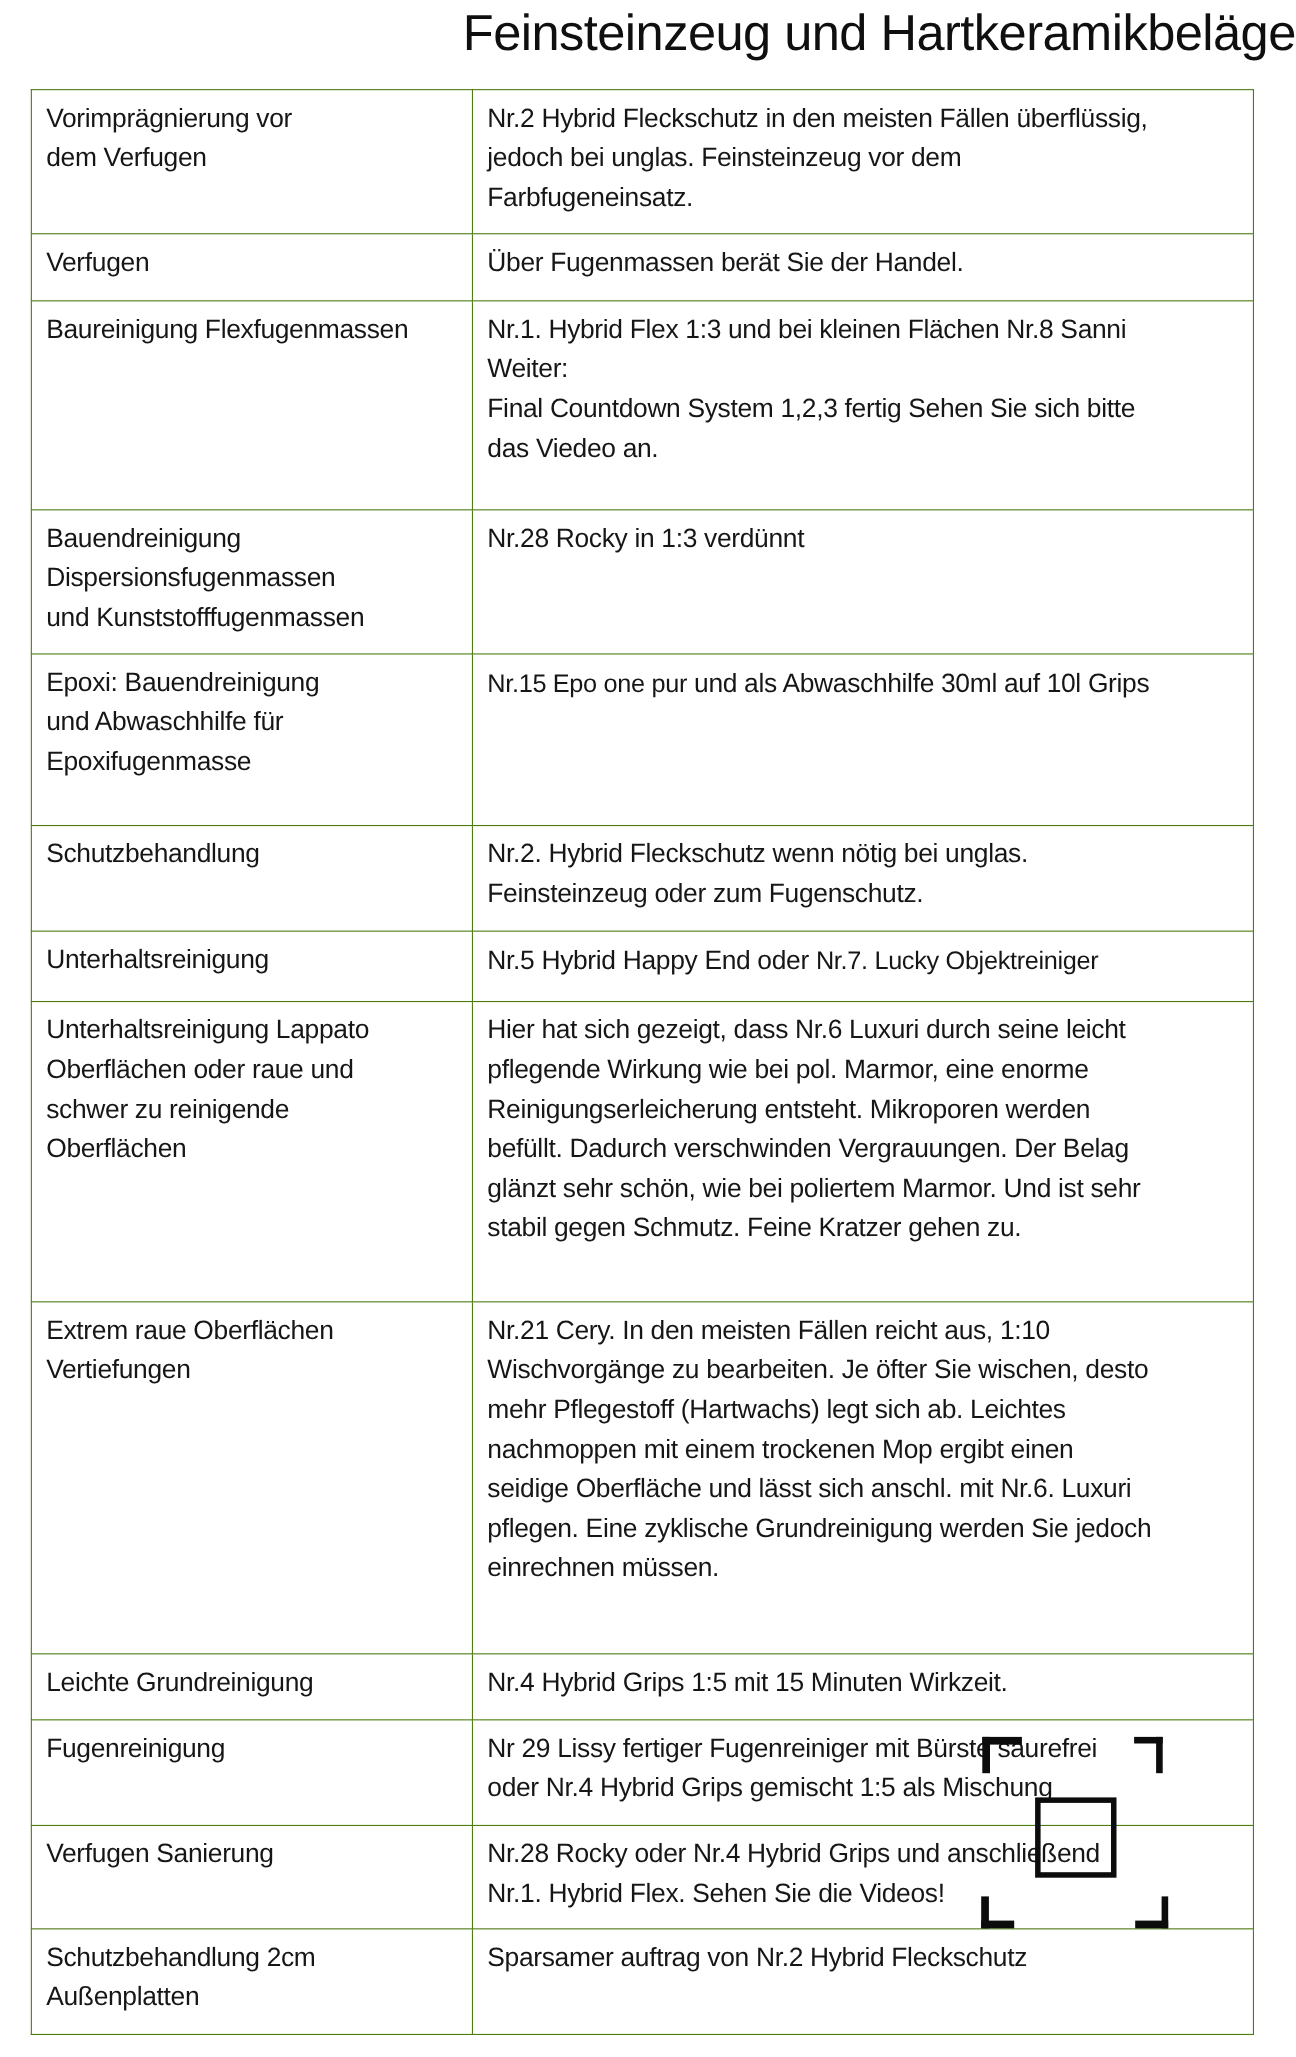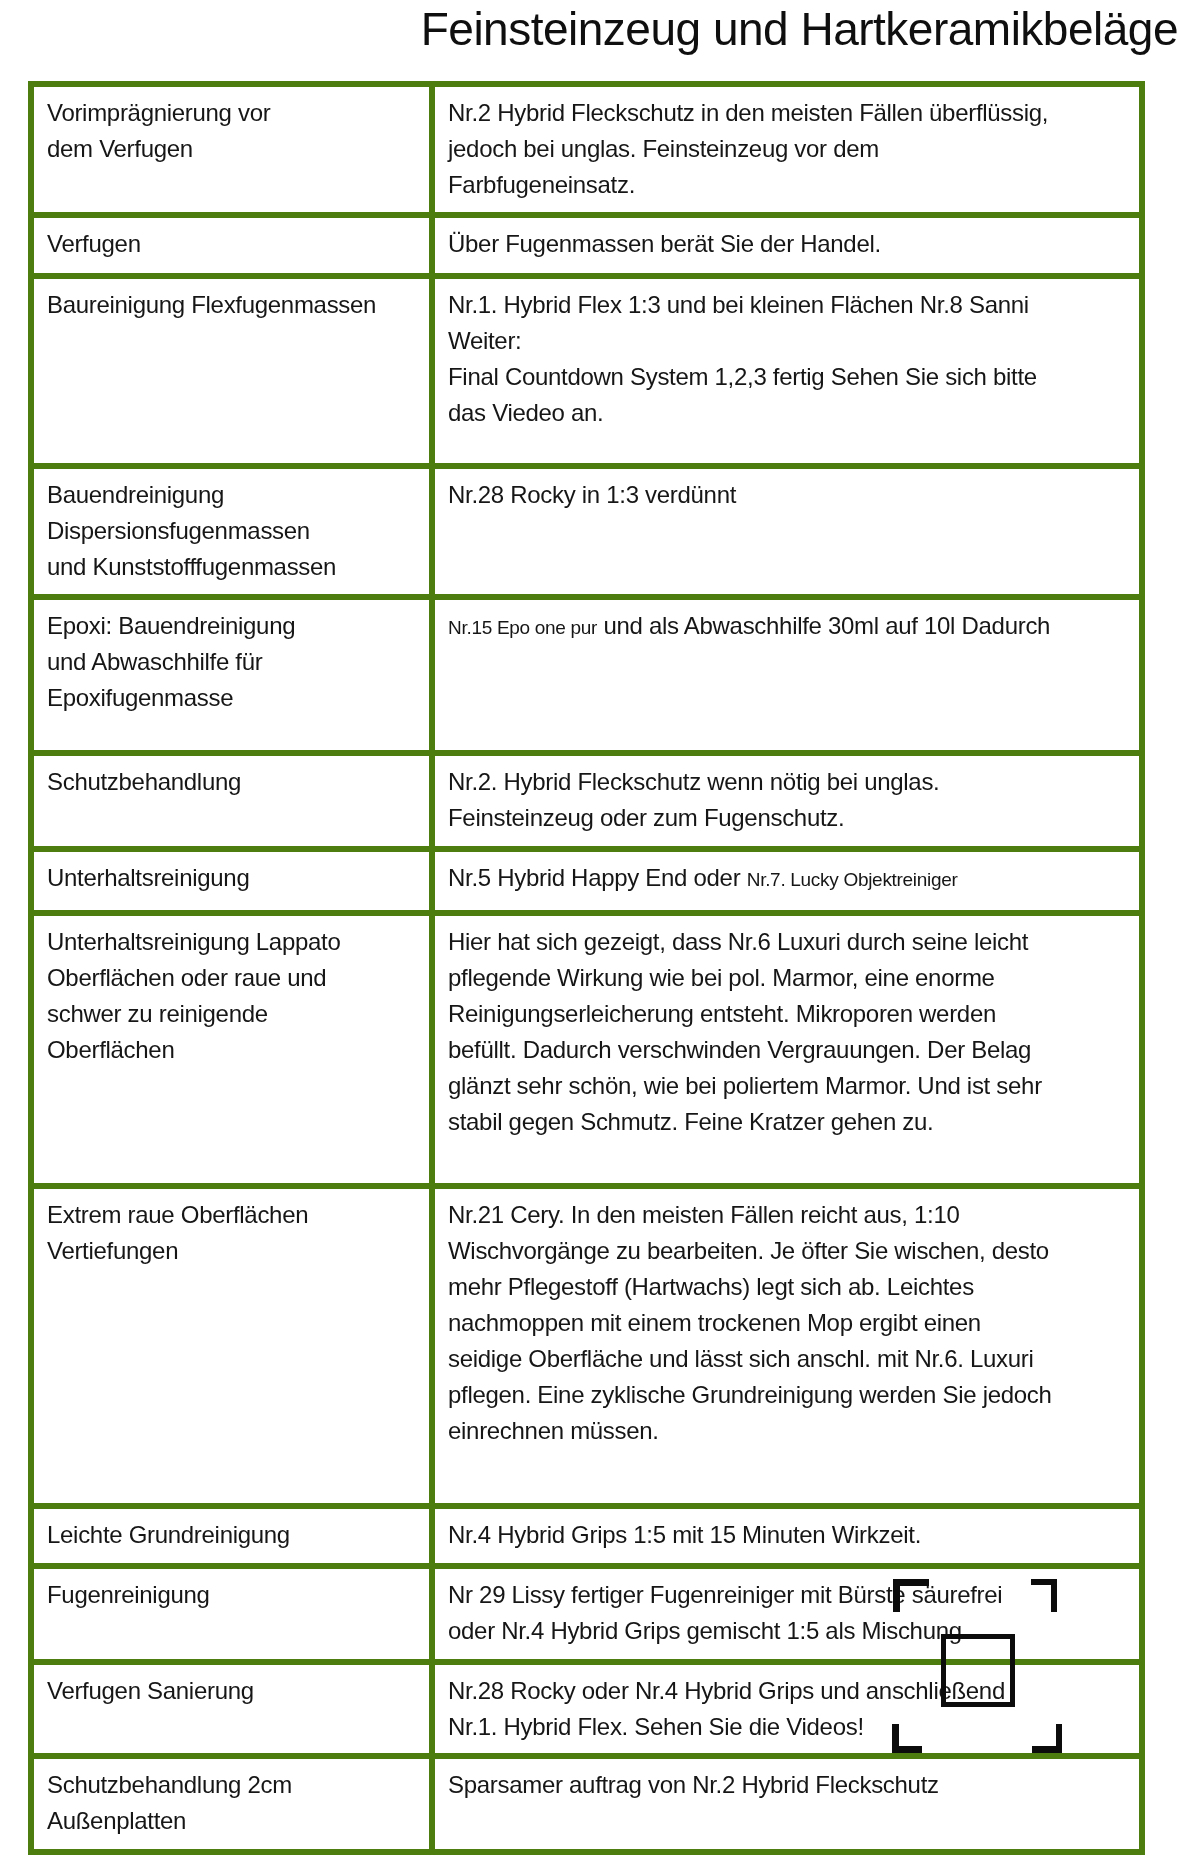--- a/index.html
+++ b/index.html
@@ -26,32 +26,32 @@
   }
   table.care {
     position: absolute;
     left: 28px;
     top: 81px;
     width: 1111px;
     border-collapse: collapse;
     table-layout: fixed;
   }
   table.care td {
-    border: 6px solid #4d7c0f;
+    border: 1px solid #4d7c0f;
     vertical-align: top;
     padding: 8px 13px 6px 13px;
     font-size: 24px;
     line-height: 36px;
     letter-spacing: -0.3px;
     white-space: pre-line;
     overflow: hidden;
   }
   td.lcell { width: 401px; }
   td.rcell { width: 710px; }
-  .seg-small { font-size: 19px; }
+  .seg-small { font-size: 23px; }
   .seg-normal { font-size: 24px; }
 
   
   .vf { position: absolute; box-sizing: border-box; }
   .vf-tl { left: 893px; top: 1579px; width: 36px; height: 33px;
            border-top: 7px solid #0c0c0c; border-left: 7px solid #0c0c0c; }
   .vf-tr { left: 1031px; top: 1579px; width: 26px; height: 33px;
            border-top: 6px solid #0c0c0c; border-right: 6px solid #0c0c0c; }
   .vf-bl { left: 892px; top: 1724px; width: 30px; height: 29px;
            border-bottom: 7px solid #0c0c0c; border-left: 7px solid #0c0c0c; }
@@ -94,21 +94,21 @@
       <tr style="height:131px">
         <td class="lcell">Bauendreinigung
 Dispersionsfugenmassen
 und Kunststofffugenmassen</td>
         <td class="rcell"><span class="seg-normal">Nr.28 Rocky in 1:3 verdünnt</span></td>
       </tr>
       <tr style="height:156px">
         <td class="lcell">Epoxi: Bauendreinigung
 und Abwaschhilfe  für
 Epoxifugenmasse</td>
-        <td class="rcell"><span class="seg-small">Nr.15 Epo one pur</span><span class="seg-normal"> und als Abwaschhilfe 30ml auf 10l Dadurch</span></td>
+        <td class="rcell"><span class="seg-small">Nr.15 Epo one pur</span><span class="seg-normal"> und als Abwaschhilfe 30ml auf 10l Grips</span></td>
       </tr>
       <tr style="height:96px">
         <td class="lcell">Schutzbehandlung</td>
         <td class="rcell"><span class="seg-normal">Nr.2. Hybrid Fleckschutz wenn nötig bei unglas.
 Feinsteinzeug oder zum Fugenschutz.</span></td>
       </tr>
       <tr style="height:64px">
         <td class="lcell">Unterhaltsreinigung</td>
         <td class="rcell"><span class="seg-normal">Nr.5 Hybrid Happy End oder </span><span class="seg-small">Nr.7. Lucky Objektreiniger</span></td>
       </tr>

